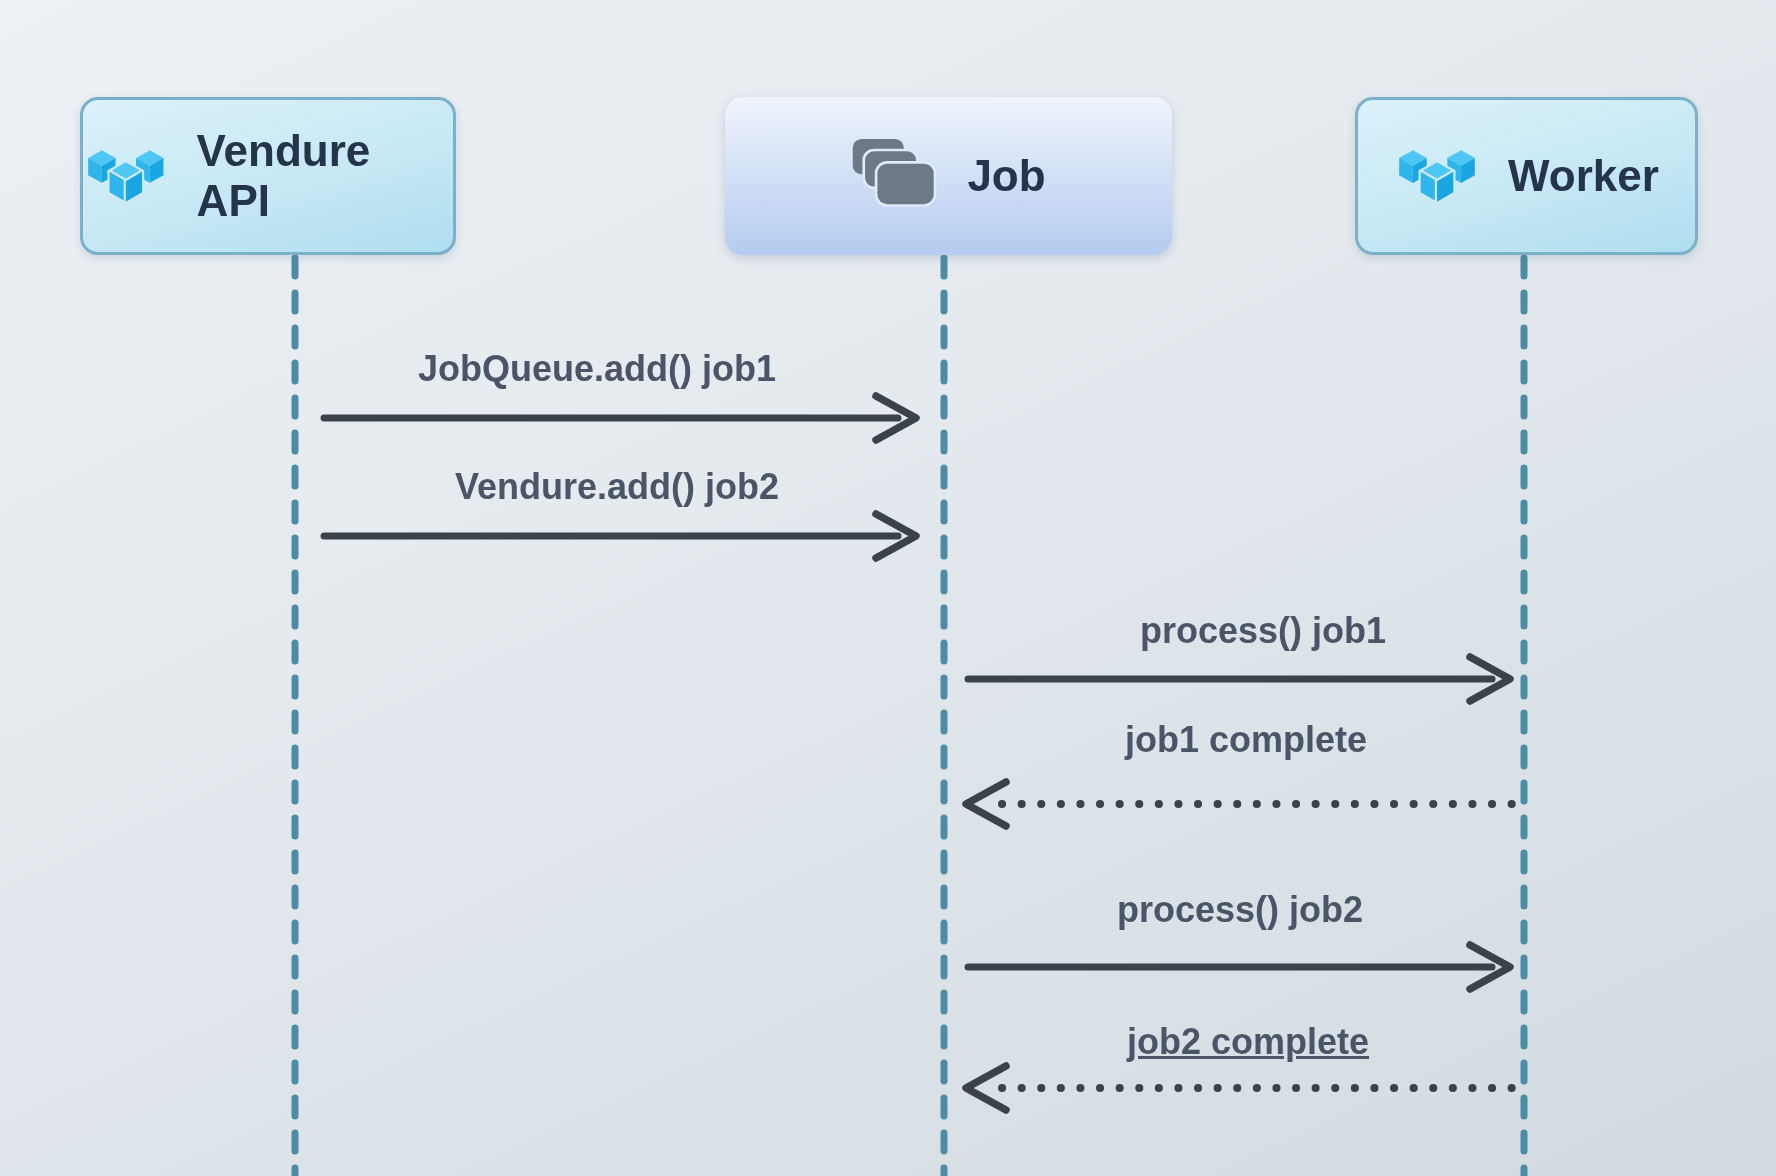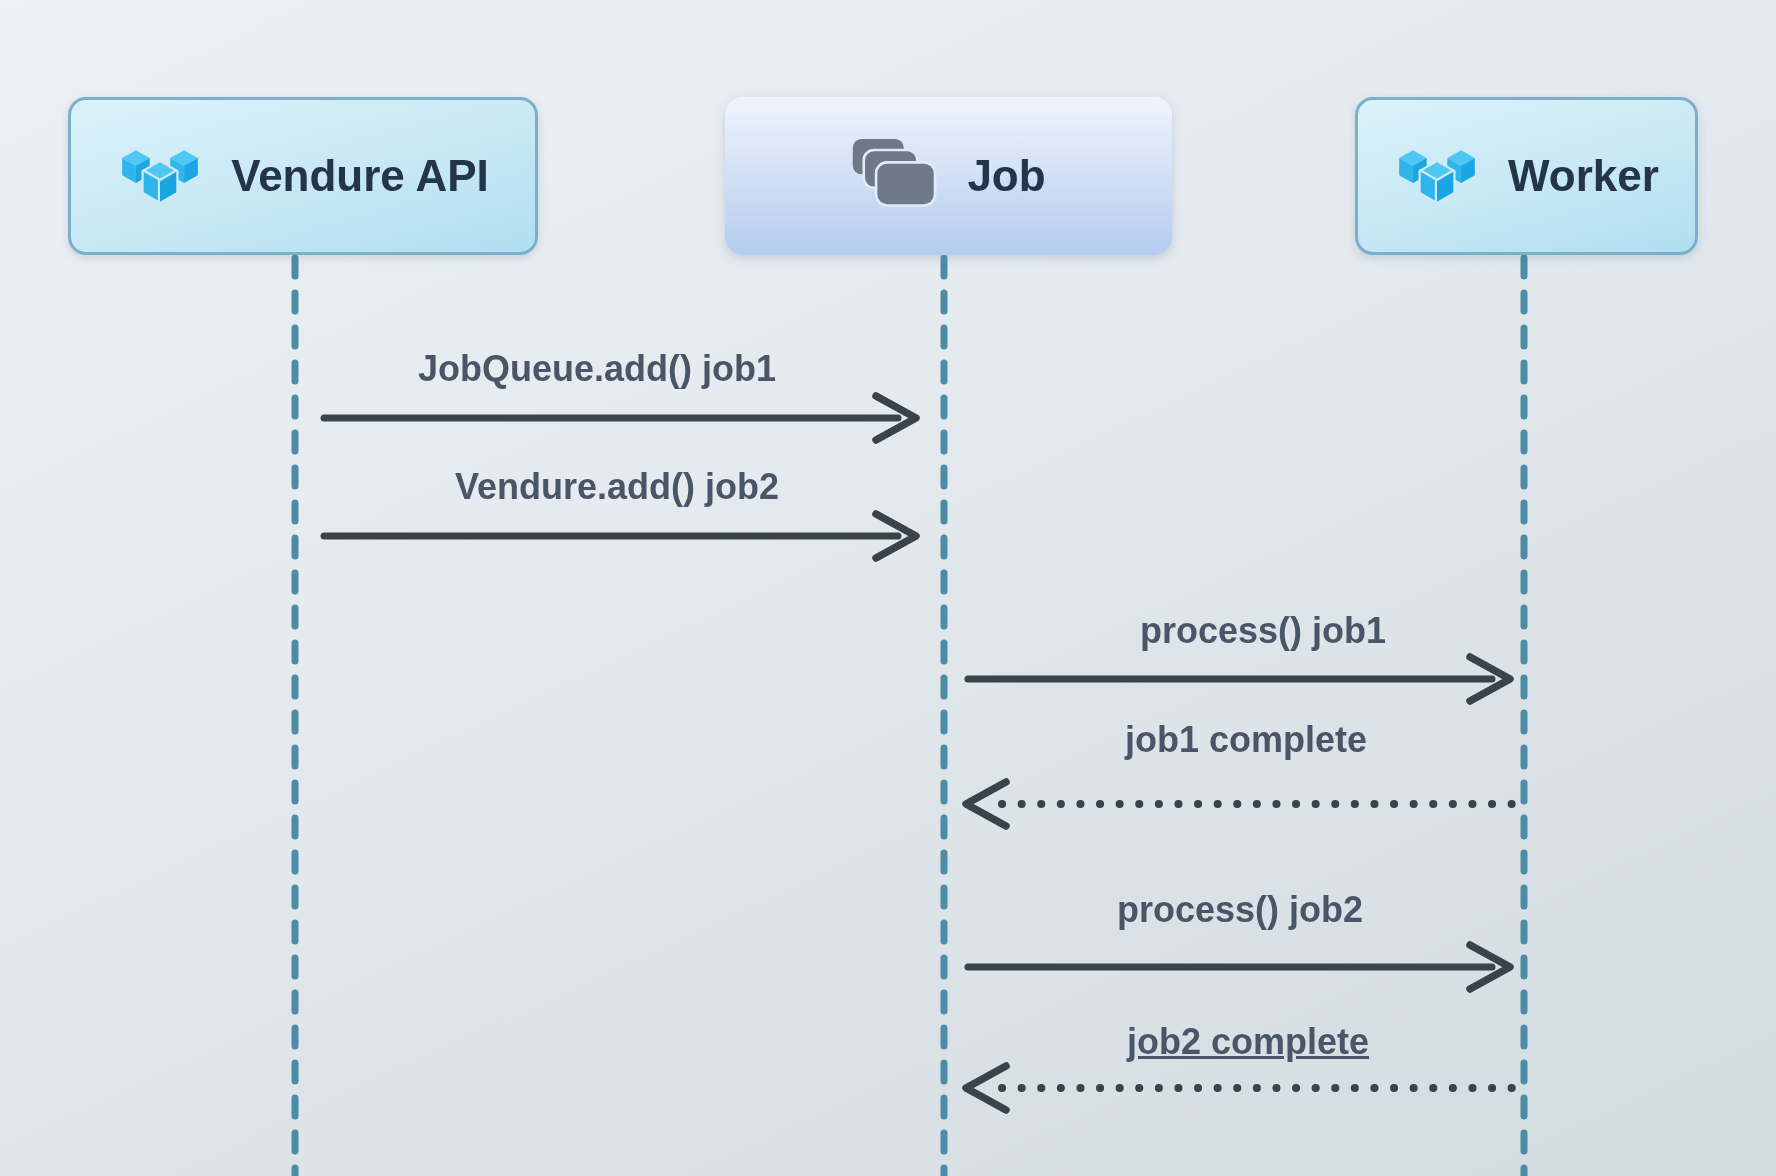--- a/index.html
+++ b/index.html
@@ -23,21 +23,21 @@
   }
   .p-blue {
     background:linear-gradient(165deg,#dcf2fa 0%,#c6e8f4 55%,#b0def0 100%);
     border:3px solid #7bb0ca;
     box-shadow:0 3px 8px rgba(70,110,140,0.20);
   }
   .p-job {
     background:linear-gradient(180deg,#eff4fd 0%,#cfddf5 55%,#b4ccf0 100%);
     box-shadow:0 3px 10px rgba(90,110,150,0.25);
   }
-  #p-vendure { left:68px;  width:470px; }
+  #p-vendure { left:80px;  width:376px; }
   #p-job     { left:725px; width:447px; }
   #p-worker  { left:1355px; width:343px; }
 
   .p-label { font-size:44px; font-weight:700; color:#24344a; }
 
   .msg-label {
     position:absolute; transform:translate(-50%,-50%);
     font-size:36px; font-weight:700; color:#4a5568; white-space:nowrap;
   }
   #m1 { left:597px;  top:369px; }

